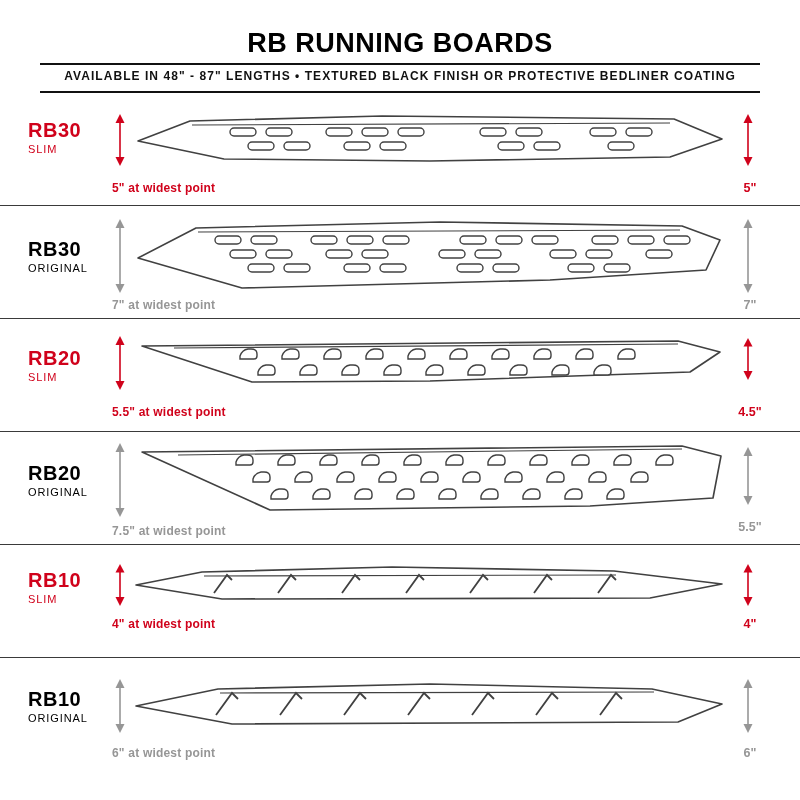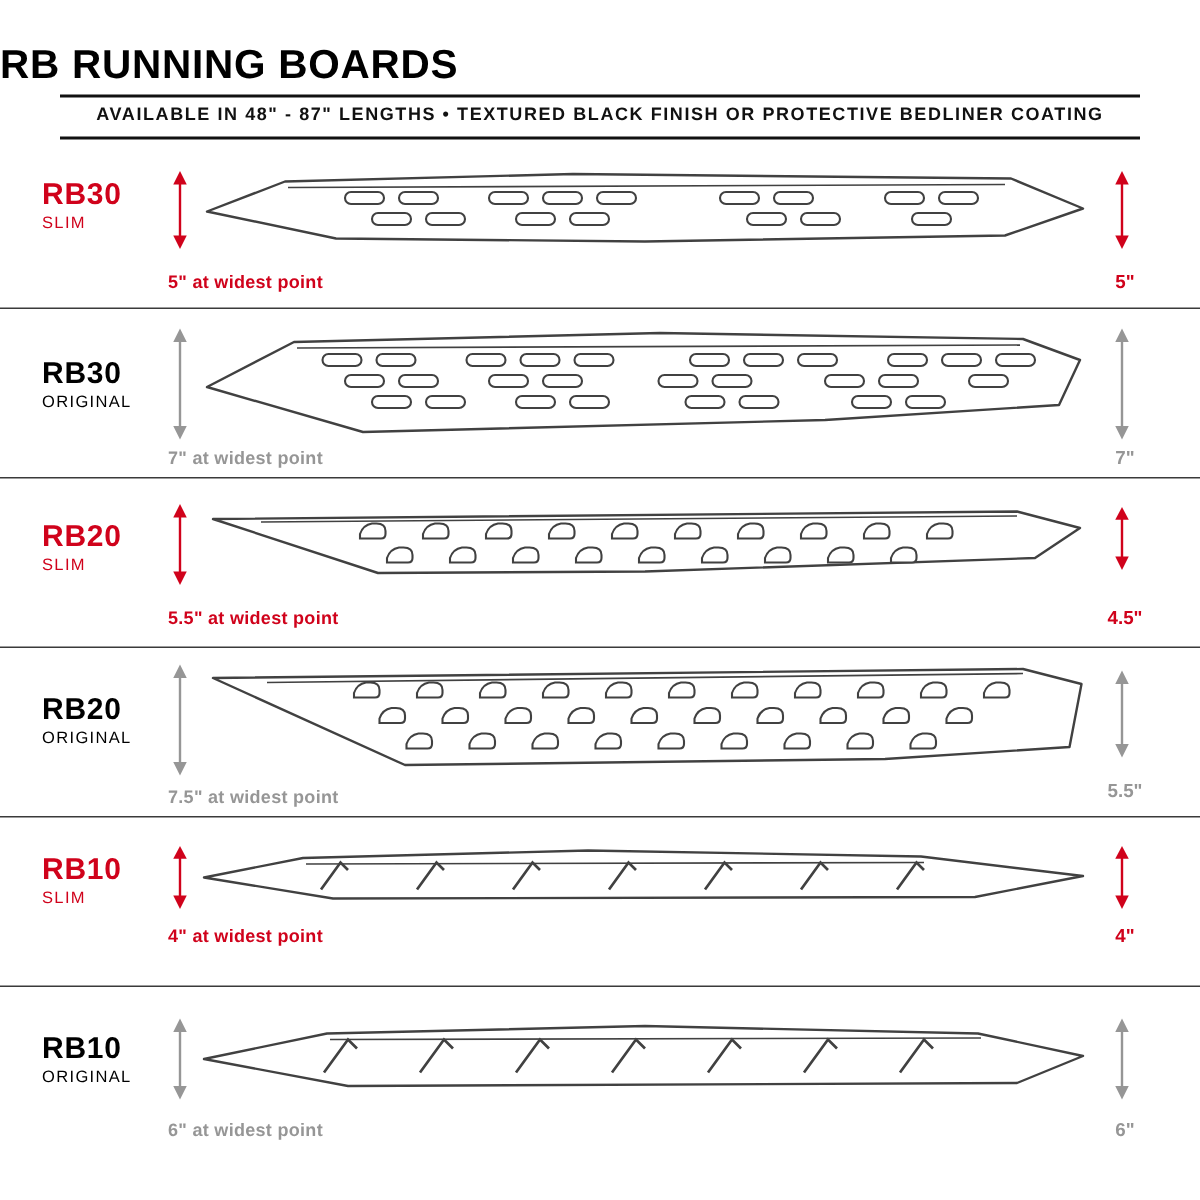--- a/index.html
+++ b/index.html
@@ -1,20 +1,20 @@
 <!DOCTYPE html>
 <html><head>
 <meta charset="utf-8">
 <style>
   *{margin:0;padding:0;box-sizing:border-box}
   html,body{background:#fff}
   body{width:800px;height:800px;font-family:"Liberation Sans",sans-serif;color:#111;overflow:hidden}
   .page{position:relative;width:800px;height:800px;background:#fff}
 
-  .title{position:absolute;top:28px;left:0;width:100%;text-align:left;
+  .title{position:absolute;top:28px;left:0;width:100%;text-align:center;
          font-size:27px;font-weight:bold;letter-spacing:.5px;color:#000}
   .rule{position:absolute;left:40px;right:40px;border-top:2px solid #111}
   .rule-top{top:63px}
   .rule-bottom{top:91px}
   .subtitle{position:absolute;top:69px;left:0;width:100%;text-align:center;
             font-size:12px;font-weight:bold;letter-spacing:1.05px;color:#111}
 
   .rows{position:absolute;top:93px;left:0;width:800px}
   .row{position:relative;height:113px;border-bottom:1.5px solid #3a3a3a}
   .row:last-child{border-bottom:none}

